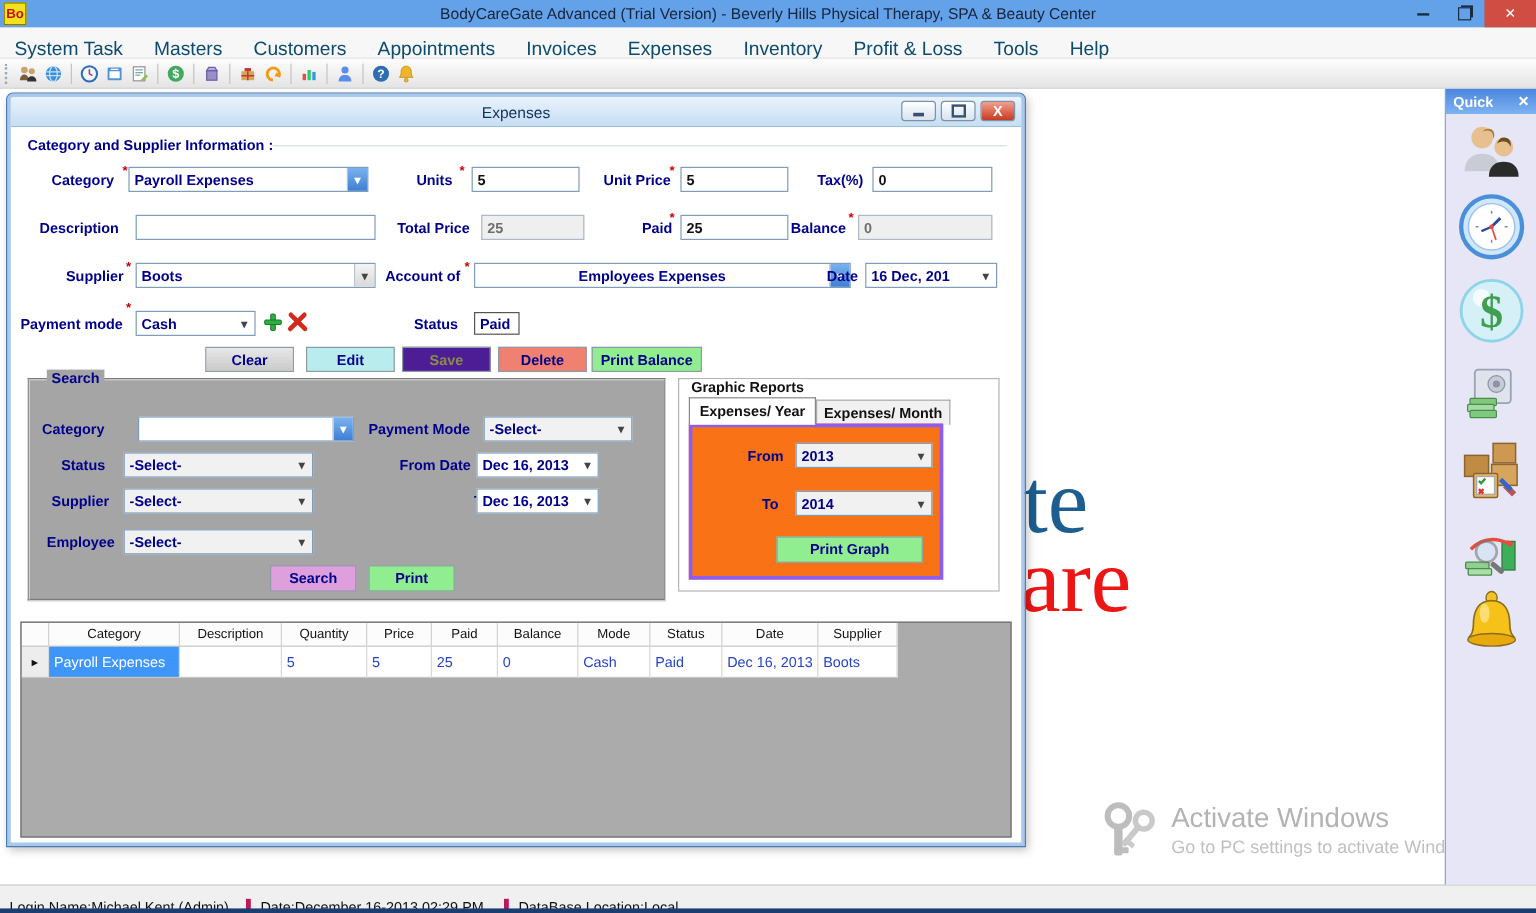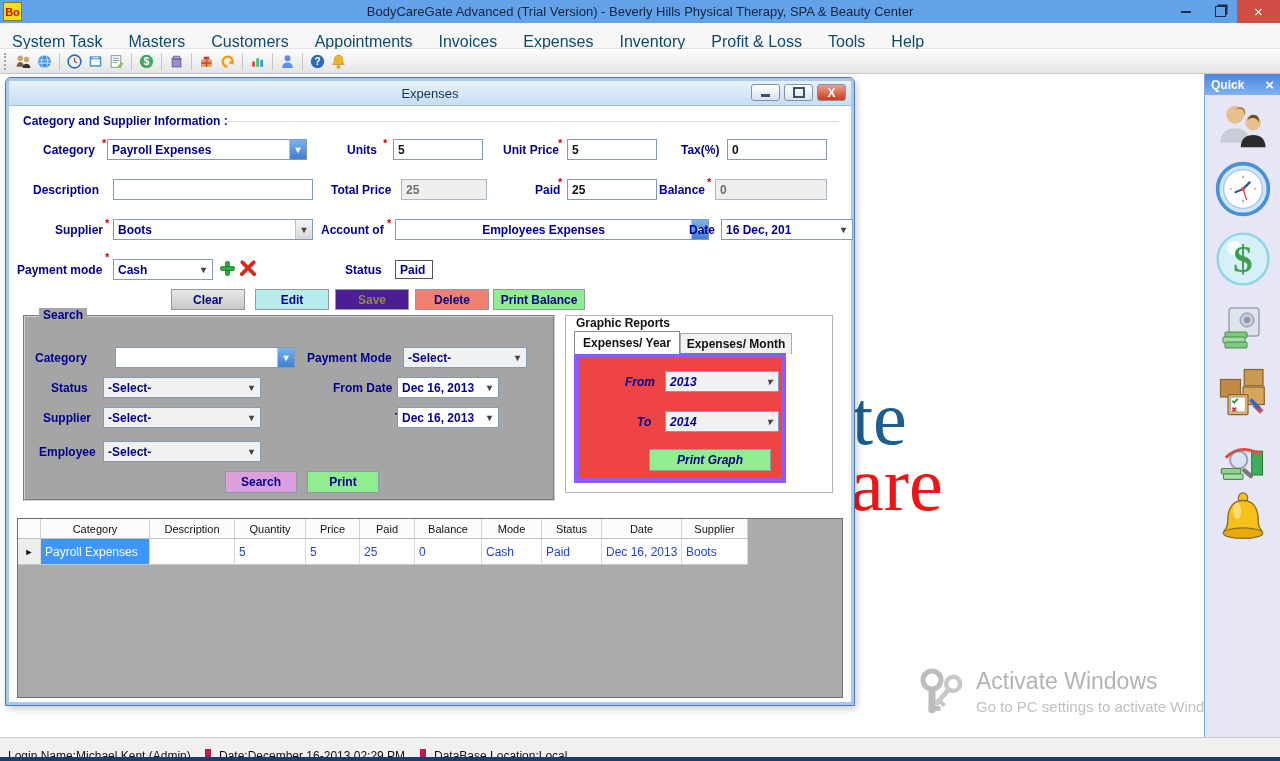--- a/index.html
+++ b/index.html
@@ -94,40 +94,40 @@
   .search-title { position:absolute; left:14px; top:-9px; background:#a5a5a5; padding:0 4px;
     font-size:12px; font-weight:bold; color:#00008b; }
 
   .graphic-panel { position:absolute; left:556px; top:234px; width:268px; height:178px;
     background:#fff; border:1px solid #b5b5b5; }
   .g-title { position:absolute; left:8px; top:0px; font-size:12px; font-weight:bold; color:#111; background:#fff; padding:0 2px; }
   .tab { position:absolute; font-size:12px; font-weight:bold; color:#111; display:flex;
     align-items:center; justify-content:center; }
   .tab.active { background:#fff; border:1px solid #888; border-bottom:none; z-index:2; }
   .tab.inactive { background:#f1f1f1; border:1px solid #aaa; border-bottom:none; }
-  .tab-body { position:absolute; border:5px solid #8b5cf6; background:#ef4444;font-style:italic; }
+  .tab-body { position:absolute; border:3px solid #8b5cf6; background:#f97316; }
 
   
   .grid { position:absolute; left:8px; top:437px; width:826px; height:180px; background:#ababab;
     border:1px solid #6d6d6d; overflow:hidden; }
   .g-row { display:flex; }
   .g-hcell { height:20px; background:#fcfcfc; border-right:1px solid #d2d2d2; border-bottom:1px solid #c0c0c0;
     font-size:11px; color:#111; display:flex; align-items:center; justify-content:center; }
   .g-cell { height:26px; background:#fff; border-right:1px solid #d9d9d9; border-bottom:1px solid #c8c8c8;
     font-size:12px; color:#2744c9; display:flex; align-items:center; padding:0 4px; overflow:hidden; white-space:nowrap; }
   .g-cell.sel { background:#3e95fa; color:#fff; }
   .g-selcol { background:#ededed; display:flex; align-items:center; justify-content:center; }
   .g-selcol.hdr { background:#fcfcfc; }
   .g-arrow::after { content:"►"; font-size:9px; color:#111; }
 
   
   .statusbar { position:absolute; left:0; top:737px; width:1280px; height:20px; background:#f0f0f0;
     border-top:1px solid #ccc; display:flex; align-items:center; font-size:12px; color:#111; }
   .sb-item { padding:0 8px;margin-top:16px; }
-  .sb-item + .sb-item { border-left:6px solid #be185d; }
+  .sb-item + .sb-item { border-left:4px solid #be185d; }
   .bottom-strip { position:absolute; left:0; top:757px; width:1280px; height:4px; background:#1b3e6f; }
 
   .micon { display:inline-flex; }
 </style>
 </head>
 <body>
 
 <div id="screen">
 
   <div class="titlebar">
@@ -397,21 +397,21 @@
         <span class="val">Boots</span>
           <span class="arr"></span>
       </div>
       <span class="lbl" style="left:312px; top:142px;">Account of</span>
       <span class="lbl star" style="left:378px; top:136px;">*</span>
       <div class="combo focus" style="left:386px; top:138px; width:314px;">
         <span class="val" style="text-align:center">Employees Expenses</span>
           <span class="arr"></span>
       </div>
       <span class="lbl" style="left:680px; top:142px;">Date</span>
-      <div class="combo" style="left:712px; top:138px; width:132px;">
+      <div class="combo" style="left:712px; top:138px; width:110px;">
         <span class="val">16 Dec, 201</span>
           <span class="arr" style="background:none;border:none"></span>
       </div>
 
       <span class="lbl" style="left:8px; top:182px;">Payment mode</span>
       <span class="lbl star" style="left:96px; top:170px;">*</span>
       <div class="combo" style="left:104px; top:178px; width:100px;">
         <span class="val">Cash</span>
           <span class="arr" style="background:none;border:none"></span>
       </div>

